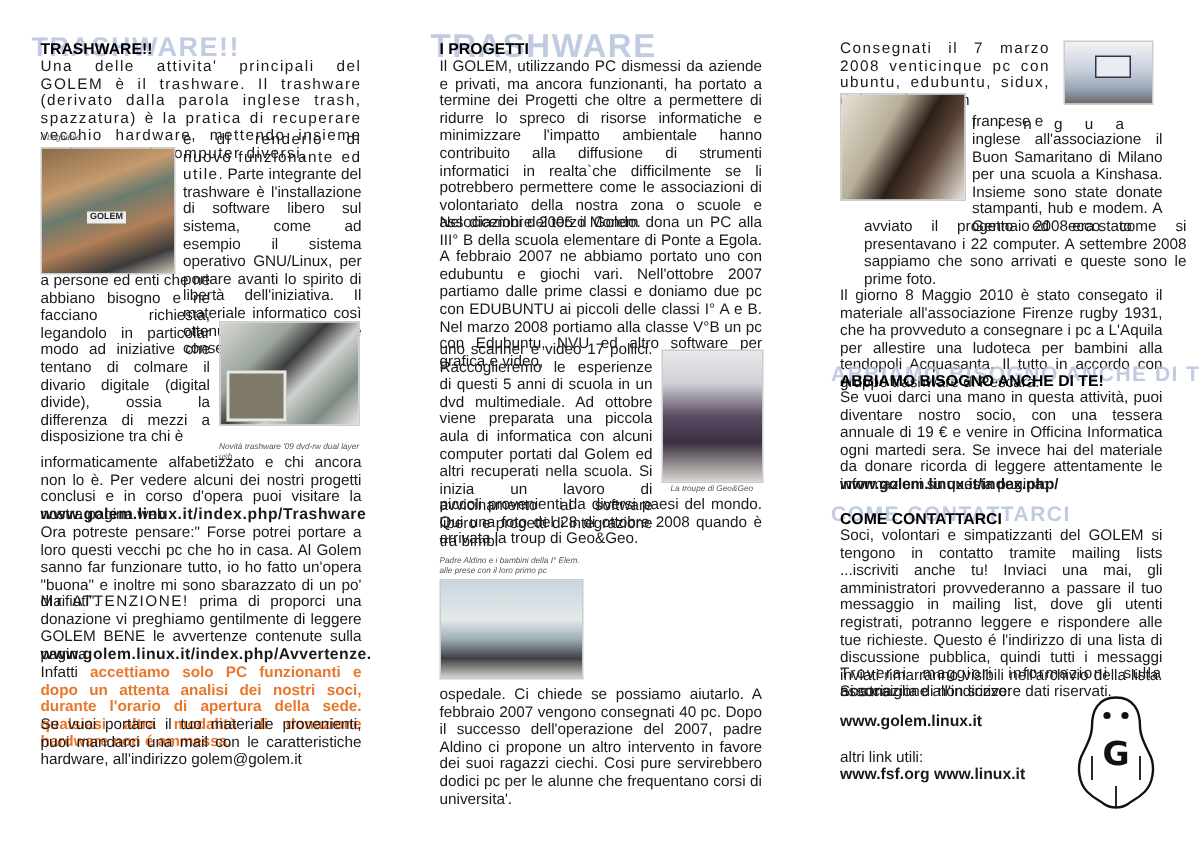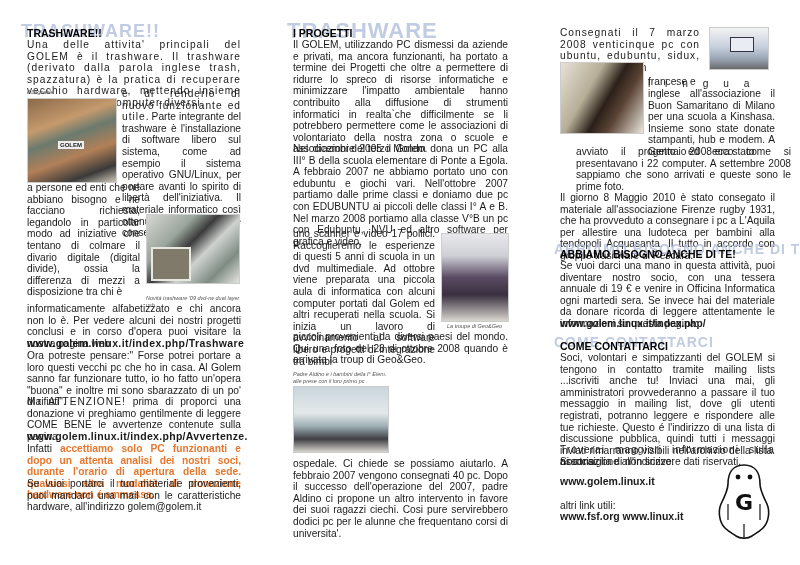--- a/index.html
+++ b/index.html
@@ -48,21 +48,21 @@
   <p class="p abs" style="top:182px;left:0;width:113px;">a persone ed enti che ne abbiano bisogno e ne facciano richiesta, legandolo in particolar modo ad iniziative che tentano di colmare il divario digitale (digital divide), ossia la differenza di mezzi a disposizione tra chi è</p>
 
   <div class="photo" style="top:214px;left:119px;width:92px;height:68px;background:linear-gradient(135deg,#d8d8d4 0%,#9aa59c 30%,#3b3b3b 45%,#cfd2cf 60%,#7f8c83 80%,#e6e6e2 100%);">
     <div style="position:absolute;left:4px;top:32px;width:36px;height:30px;border:2px solid #e8e8e0;background:#7f7a6a;"></div>
   </div>
   <div class="cap" style="top:295px;left:119px;width:95px;">Novità trashware '09 dvd-rw dual layer usb</div>
 
   <p class="p abs" style="top:303px;left:0;width:214px;">informaticamente alfabetizzato e chi ancora non lo è. Per vedere alcuni dei nostri progetti conclusi e in corso d'opera puoi visitare la nostra pagina web</p>
   <p class="p abs url" style="top:338px;left:0;width:214px;letter-spacing:.4px;">www.golem.linux.it/index.php/Trashware</p>
   <p class="p abs" style="top:350px;left:0;width:214px;">Ora potreste pensare:" Forse potrei portare a loro questi vecchi pc che ho in casa. Al Golem sanno far funzionare tutto, io ho fatto un'opera "buona" e inoltre mi sono sbarazzato di un po' di rifiuti".</p>
-  <p class="p abs" style="top:396px;left:0;width:214px;"><span>Ma </span><b class="wide">ATTENZIONE!</b><span> prima di proporci una donazione vi preghiamo gentilmente di leggere </span><b>COME BENE</b><span> le avvertenze contenute sulla pagina</span></p>
+  <p class="p abs" style="top:396px;left:0;width:214px;"><span>Ma </span><b class="wide">ATTENZIONE!</b><span> prima di proporci una donazione vi preghiamo gentilmente di leggere </span><b>GOLEM BENE</b><span> le avvertenze contenute sulla pagina</span></p>
   <p class="p abs" style="top:443px;left:0;width:214px;"><span>Infatti </span><span class="orange">accettiamo solo PC funzionanti e dopo un attenta analisi dei nostri soci, durante l'orario di apertura della sede. qualsiasi altra modalità di donazione hardware non é ammessa.</span></p>
   <p class="p abs url" style="top:431px;left:0;width:214px;letter-spacing:.3px;">www.golem.linux.it/index.php/Avvertenze.</p>
   <p class="p abs" style="top:478px;left:0;width:214px;"><span>Se vuoi portarci il tuo materiale provenienti, puoi mandarci una mail con le caratteristiche hardware, all'indirizzo </span><b>golem@golem.it</b></p>
 </div>
 
 <div id="col2" class="col">
   <div class="sec-head abs" style="top:27px;left:0;width:215px;">
     <span class="ghost" style="font-size:22px;top:-9px;">TRASHWARE</span>
     <span class="title">I PROGETTI</span>
   </div>

